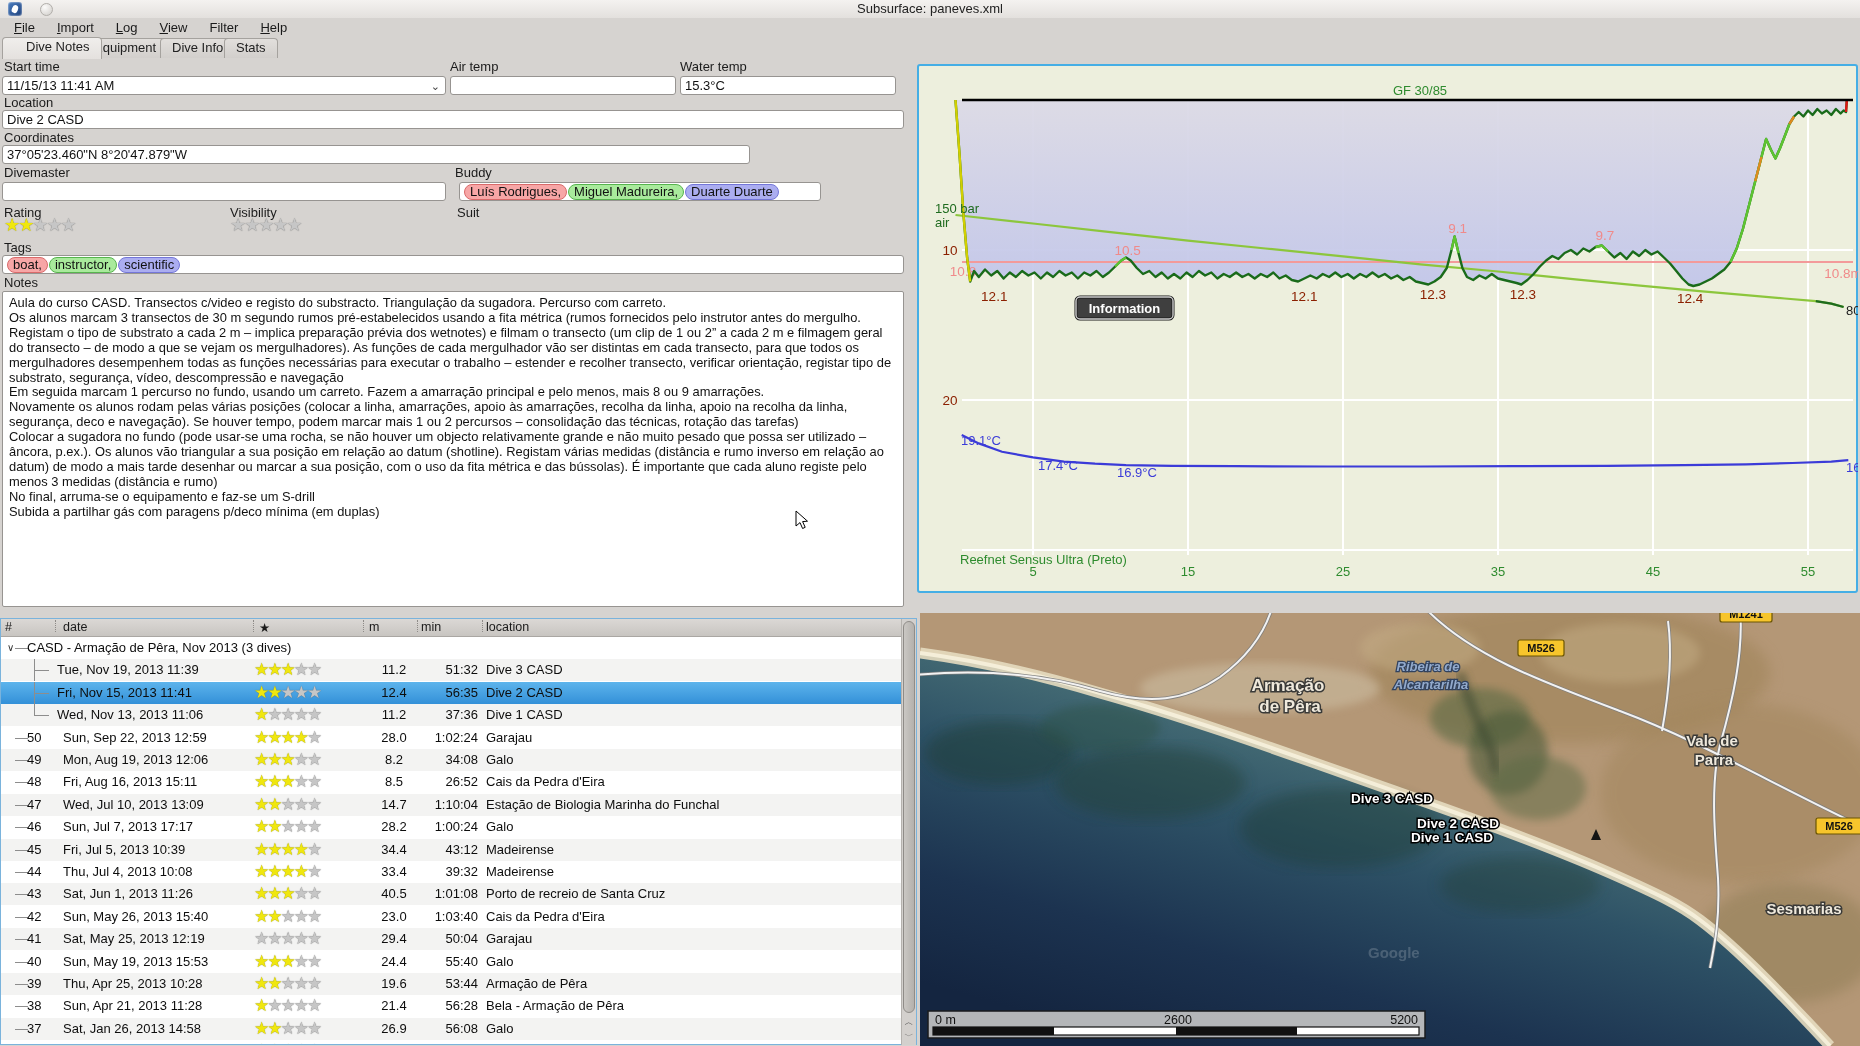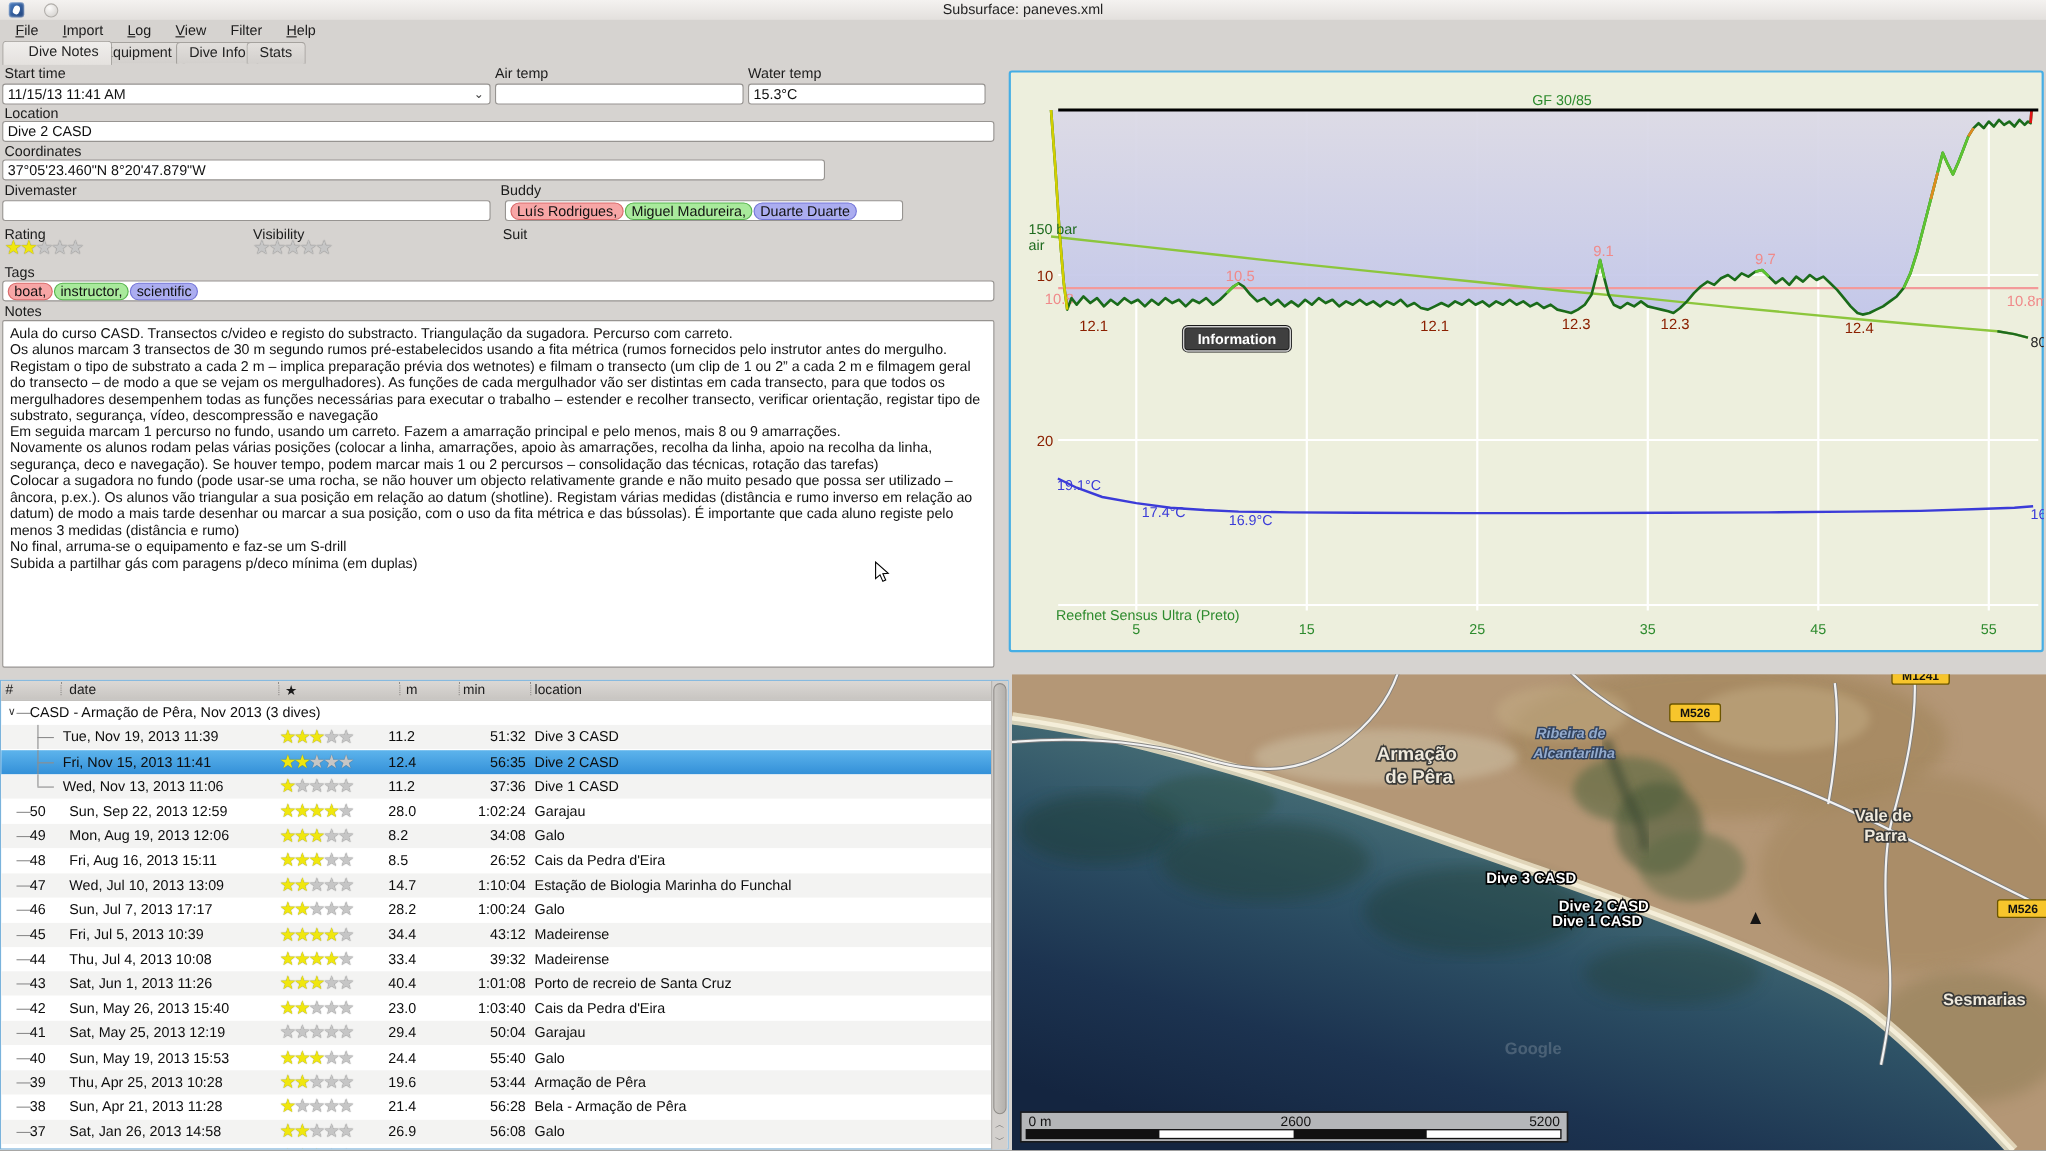--- a/index.html
+++ b/index.html
@@ -51,21 +51,21 @@
   .dl-sep{position:absolute;top:2px;height:12px;border-left:1px dotted #8e8b88;}
   #dl-rows{position:absolute;left:0;top:18px;width:901px;height:409px;overflow:hidden;}
   .row{position:absolute;left:0;width:901px;height:22px;line-height:22px;font-size:13px;color:#0d0d0d;}
   .row.alt{background:#f3f3f2;}
   .row.sel{background:linear-gradient(#5db4ec,#3390d8);}
   .row .num{position:absolute;left:26px;width:30px;text-align:left;}
   .row .date{position:absolute;left:62px;}
   .row.child .date{left:56px;}
   .row .stc{position:absolute;left:253px;top:2px;}
   .row .st{font-size:17px;}
-  .row .m{position:absolute;left:352px;width:60px;text-align:left;}
+  .row .m{position:absolute;left:363px;width:60px;text-align:center;}
   .row .min{position:absolute;left:400px;width:77px;text-align:right;}
   .row .loc{position:absolute;left:485px;}
   .row .dash{position:absolute;left:14px;top:11px;width:13px;border-top:1px solid #8d8d8d;}
   .row.child .tline{position:absolute;left:33px;top:0;height:22px;border-left:1px solid #8d8d8d;}
   .row.child.last .tline{height:11px;}
   .row.child .tick{position:absolute;left:33px;top:11px;width:15px;border-top:1px solid #8d8d8d;}
   .row.grp .exp{position:absolute;left:6px;top:0;color:#333;font-size:10px;}
   .row.grp .gtext{position:absolute;left:26px;}
   
   #vsb{left:901px;top:619px;width:15px;height:426px;background:#d3d0cd;border-left:1px solid #b5b2ae;box-sizing:border-box;}
@@ -267,21 +267,21 @@
           <div class="stc st"><span class="f">★</span><span class="f">★</span><span class="f">★</span><span class="f">★</span><span class="e">★</span></div>
           <span class="m">33.4</span>
           <span class="min">39:32</span>
           <span class="loc">Madeirense</span>
         </div>
         <div class="row alt" style="top: 246.4px;">
           <span class="dash"></span>
           <span class="num">43</span>
           <span class="date">Sat, Jun 1, 2013 11:26</span>
           <div class="stc st"><span class="f">★</span><span class="f">★</span><span class="f">★</span><span class="e">★</span><span class="e">★</span></div>
-          <span class="m">40.4</span>
+          <span class="m">40.5</span>
           <span class="min">1:01:08</span>
           <span class="loc">Porto de recreio de Santa Cruz</span>
         </div>
         <div class="row" style="top: 268.8px;">
           <span class="dash"></span>
           <span class="num">42</span>
           <span class="date">Sun, May 26, 2013 15:40</span>
           <div class="stc st"><span class="f">★</span><span class="f">★</span><span class="e">★</span><span class="e">★</span><span class="e">★</span></div>
           <span class="m">23.0</span>
           <span class="min">1:03:40</span>

